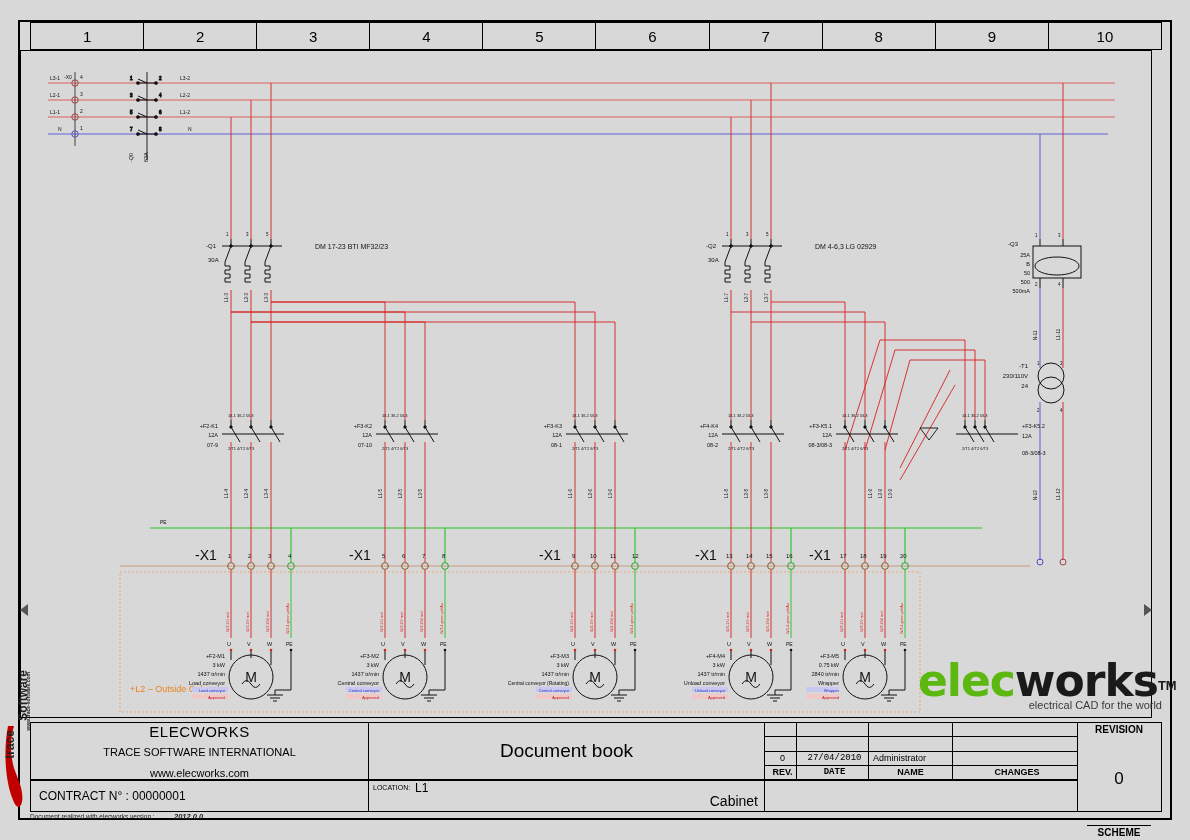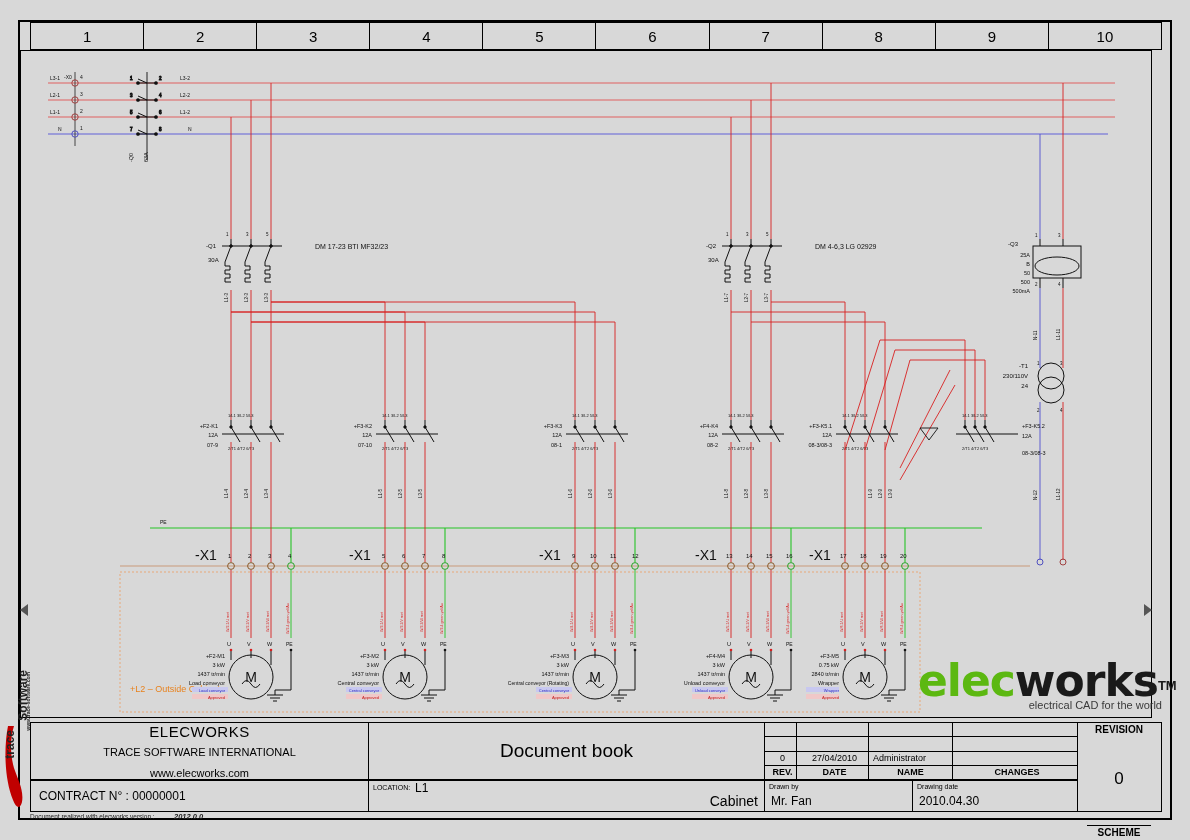--- a/index.html
+++ b/index.html
@@ -31,21 +31,21 @@
   .loc-label{position:absolute;left:4px;top:3px;font-size:7px;}
   .loc-val{position:absolute;left:46px;top:0;font-size:12px;}
   .cab-val{position:absolute;right:6px;top:12px;font-size:14px;}
   .tb-rev{width:313px;display:flex;flex-direction:column;}
   .rev-grid{height:56px;border-bottom:2px solid #000;display:flex;flex-direction:column;}
   .rev-row{flex:1;display:flex;border-bottom:1px solid #000;}
   .rev-row:last-child{border-bottom:none;}
   .rev-row > div{border-right:1px solid #000;box-sizing:border-box;font-size:9px;display:flex;align-items:center;padding-left:4px;}
   .rev-row > div:last-child{border-right:none;}
   .c-rev{width:32px;justify-content:center;padding-left:0;}
-  .c-date{width:72px;justify-content:center;padding-left:0;}
+  .c-date{width:72px;justify-content:center;padding-left:0;font-family:Liberation Mono, monospace;}
   .c-name{width:84px;}
   .c-chg{flex:1;justify-content:center;}
   .rev-head > div{font-weight:bold;}
   .tb-rev .bot{flex:1;display:flex;}
   .drawn{width:148px;border-right:1px solid #000;box-sizing:border-box;position:relative;}
   .drawndate{flex:1;position:relative;}
   .mini-lbl{position:absolute;left:4px;top:2px;font-size:7px;}
   .mini-val{position:absolute;left:6px;top:13px;font-size:12px;}
   .tb-right{width:82px;border-right:none;display:flex;flex-direction:column;align-items:center;gap:32px;}
   .tb-right .rv-lbl{font-size:10px;font-weight:bold;margin-top:1px;}
@@ -857,30 +857,20 @@
           <div class="c-name">Administrator</div>
           <div class="c-chg"></div>
         </div>
         <div class="rev-row rev-head">
           <div class="c-rev">REV.</div>
           <div class="c-date">DATE</div>
           <div class="c-name" style="justify-content:center;padding-left:0">NAME</div>
           <div class="c-chg">CHANGES</div>
         </div>
       </div>
-      <div class="bot">
-        <div class="drawn">
-          <span class="mini-lbl">Drawn by</span>
-          <span class="mini-val">Mr. Fan</span>
-        </div>
-        <div class="drawndate">
-          <span class="mini-lbl">Drawing date</span>
-          <span class="mini-val">2010.04.30</span>
-        </div>
-      </div>
     </div>
 
     <div class="tb-cell tb-right">
       <span class="rv-lbl">REVISION</span>
       <span class="rv-val">0</span>
       <span class="sc-lbl">SCHEME</span>
       <span class="sc-val">05</span>
     </div>
   </div>
 

